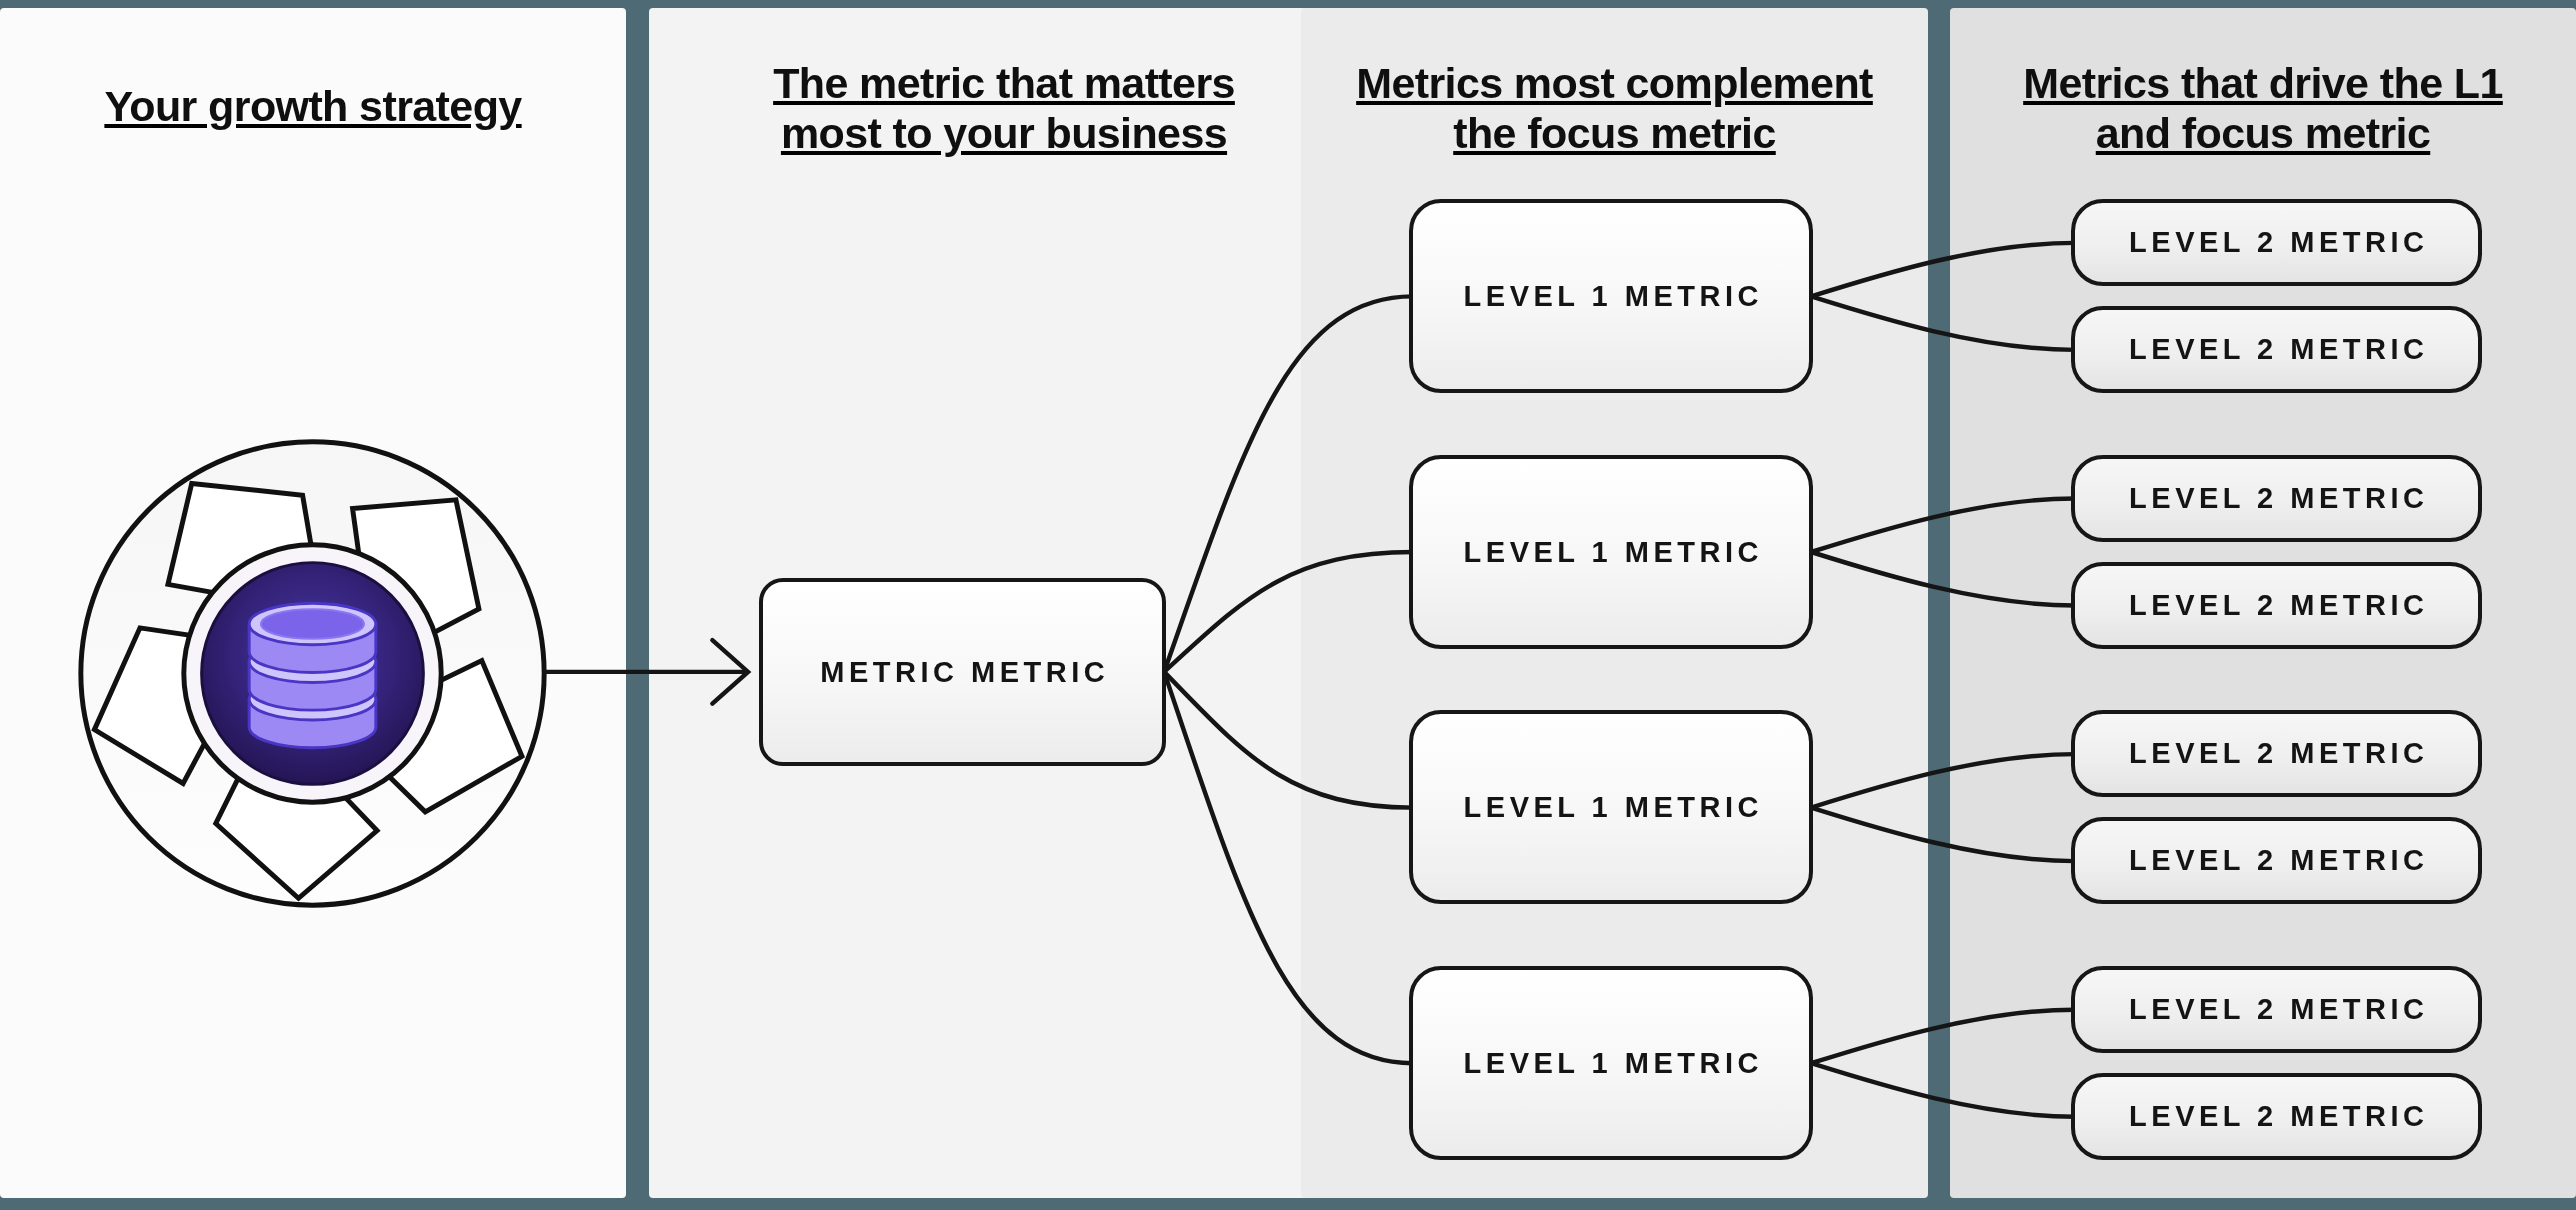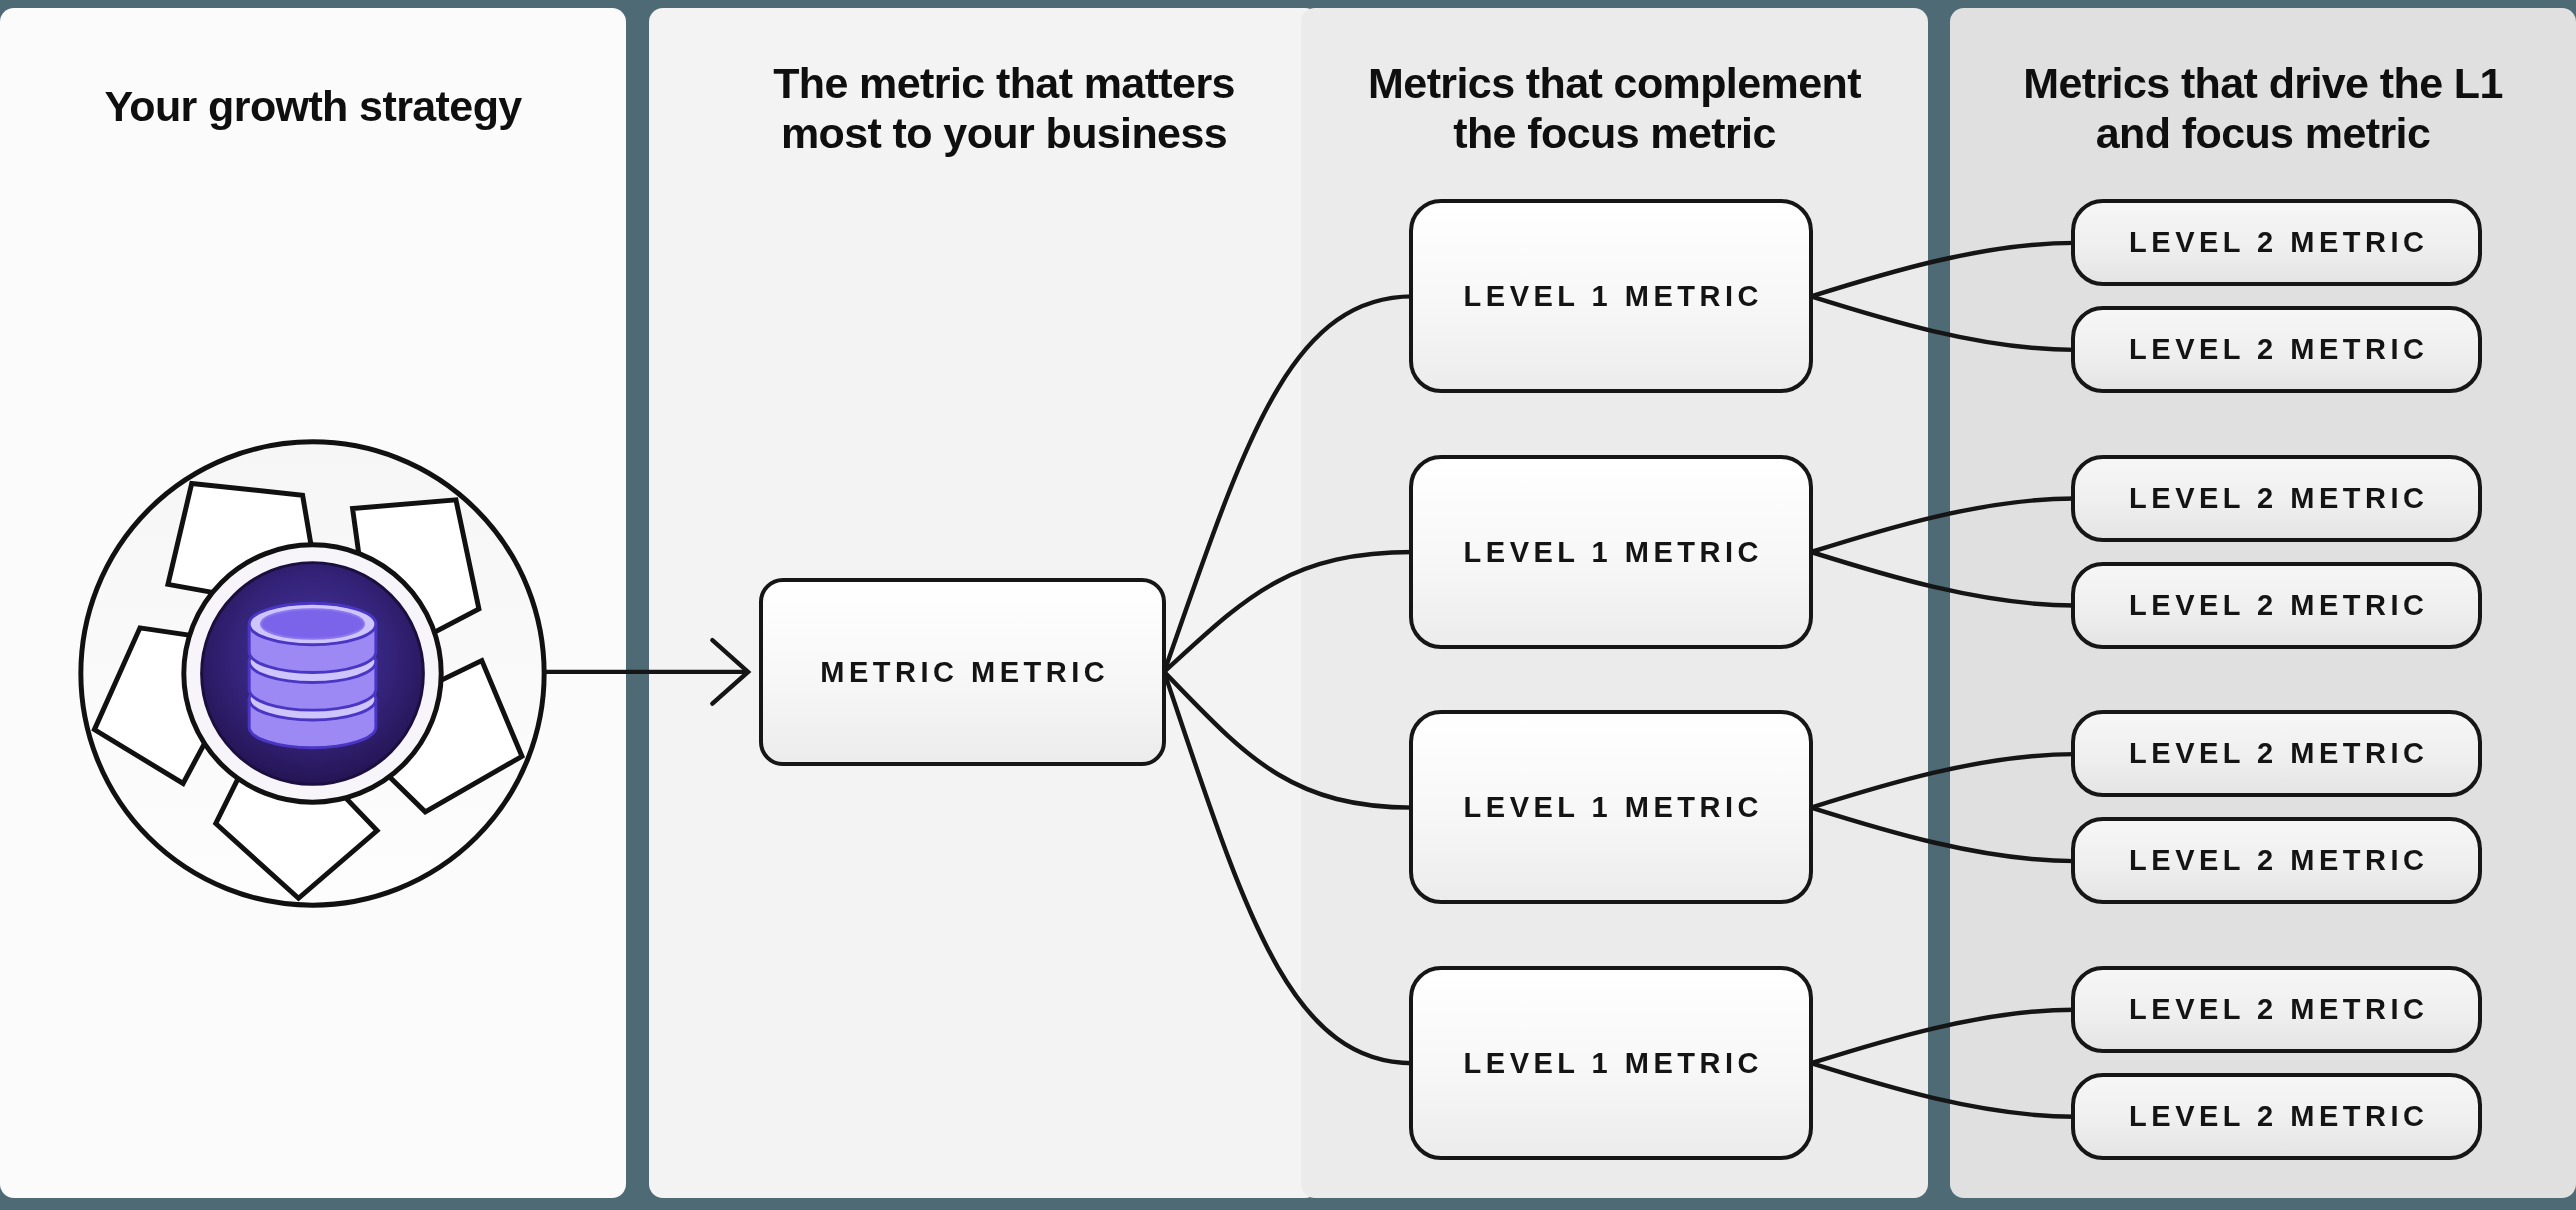--- a/index.html
+++ b/index.html
@@ -6,21 +6,22 @@
   .stage{
     position:relative;
     width:2576px;height:1211px;
     background:#4d6a75;
     overflow:hidden;
     font-family:"Liberation Sans",sans-serif;
   }
   .panel{
     position:absolute;
     top:8px;height:1190px;
-    border-radius:14px;
+    border-radius:4px;
+    text-decoration:underline;
   }
   .panel-1{left:0;width:626px;background:#fbfbfb;}
   .panel-2{left:649px;width:630px;background:#f3f3f3;padding-left:40px;}
   .panel-3{left:1301px;width:627px;background:#ebebeb;}
   .panel-4{left:1950px;width:626px;background:#e0e0e0;}
   .panel-title{
     margin:50px 10px 0;
     text-align:center;
     font-size:43px;line-height:50px;
     font-weight:700;letter-spacing:-0.6px;
@@ -66,21 +67,21 @@
     </div>
   </div>
   <div class="panel panel-2">
     <div class="panel-title">
       <div>The metric that matters</div>
       <div>most to your business</div>
     </div>
   </div>
   <div class="panel panel-3">
     <div class="panel-title">
-      <div>Metrics that complement</div>
+      <div>Metrics most complement</div>
       <div>the focus metric</div>
     </div>
   </div>
   <div class="panel panel-4">
     <div class="panel-title">
       <div>Metrics that drive the L1</div>
       <div>and focus metric</div>
     </div>
   </div>
 

